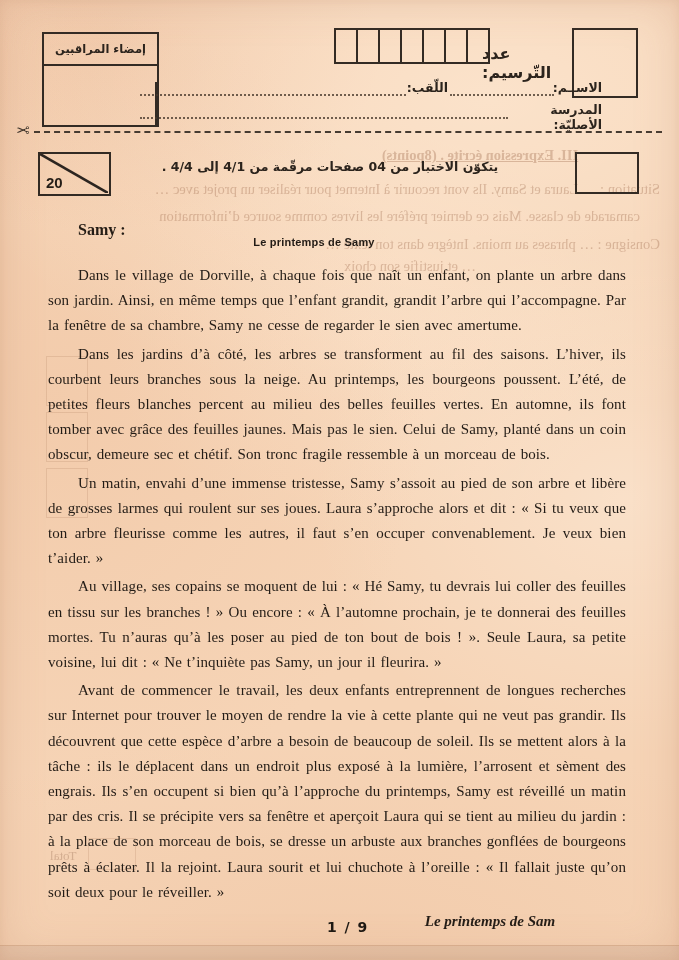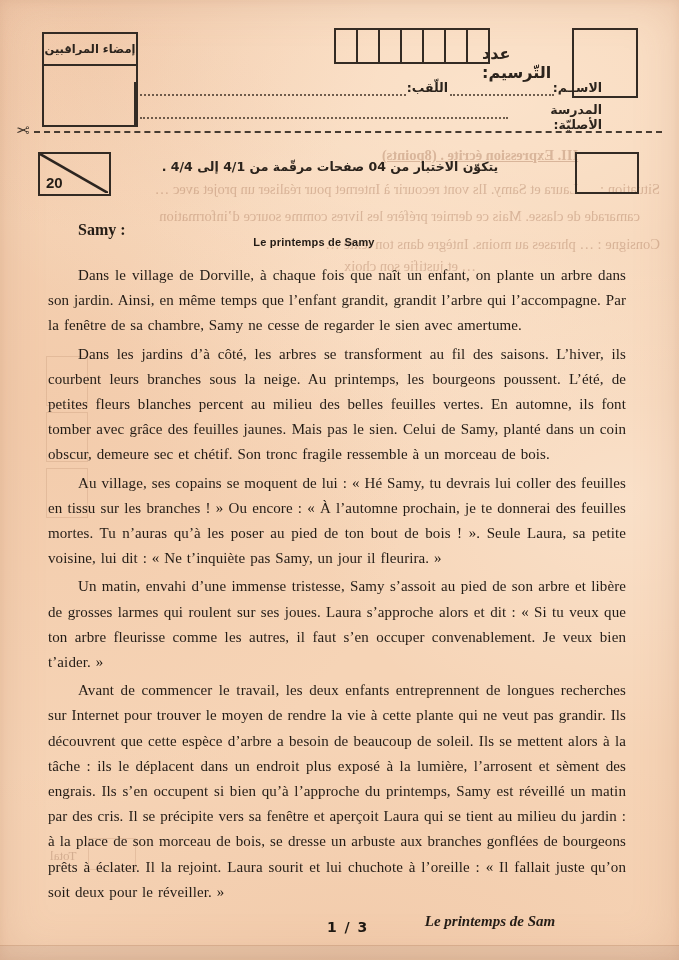--- a/index.html
+++ b/index.html
@@ -19,21 +19,21 @@
   }
   .sheet::after{
     content:"";position:absolute;inset:0;pointer-events:none;
     box-shadow:inset 0 0 46px rgba(176,116,80,.22), inset 0 0 8px rgba(176,116,80,.12);
   }
   .abs{position:absolute;}
   .bx{border:2px solid #332b24;background:transparent;box-sizing:border-box;}
 
   
   .ar{direction:rtl;font-family:"DejaVu Sans",sans-serif;font-weight:bold;color:#2c241d;}
-  .sup-box{left:42px;top:32px;width:96px;height:95px;display:flex;flex-direction:column;gap:16px;}
+  .sup-box{left:42px;top:32px;width:117px;height:95px;display:flex;flex-direction:column;gap:16px;}
   .sup-head{height:30px;border-bottom:2px solid #332b24;display:flex;align-items:center;justify-content:center;
             font-size:11.5px;}
   .sup-cells{flex:1;display:flex;}
   .sup-cell-l{width:46px;border-left:0;}
   .sup-cell-r{flex:1;border-right:2px solid #332b24;}
   .reg-square{left:572px;top:28px;width:66px;height:70px;}
   .reg-label{left:482px;top:44px;width:88px;font-size:16px;text-align:left;}
   .digit-grid{left:334px;top:28px;width:156px;height:36px;display:flex;}
   .digit-cell{flex:1;border-left:2px solid #332b24;box-sizing:border-box;}
   .digit-cell:first-child{border-left:0;}
@@ -140,25 +140,25 @@
   <div class="abs bx right-small-box"></div>
 
   <div class="abs ar exam-note">يتكوّن الاختبار من 04 صفحات مرقّمة من 4/1 إلى 4/4 .</div>
 
   <div class="abs texte-label">Samy :</div>
   <div class="abs doc-title">Le printemps de Samy</div>
 
   <div class="abs body-text">
     <p>Dans le village de Dorville, à chaque fois que naît un enfant, on plante un arbre dans son jardin. Ainsi, en même temps que l’enfant grandit, grandit l’arbre qui l’accompagne. Par la fenêtre de sa chambre, Samy ne cesse de regarder le sien avec amertume.</p>
     <p>Dans les jardins d’à côté, les arbres se transforment au fil des saisons. L’hiver, ils courbent leurs branches sous la neige. Au printemps, les bourgeons poussent. L’été, de petites fleurs blanches percent au milieu des belles feuilles vertes. En automne, ils font tomber avec grâce des feuilles jaunes. Mais pas le sien. Celui de Samy, planté dans un coin obscur, demeure sec et chétif. Son tronc fragile ressemble à un morceau de bois.</p>
+    <p>Un matin, envahi d’une immense tristesse, Samy s’assoit au pied de son arbre et libère de grosses larmes qui roulent sur ses joues. Laura s’approche alors et dit : « Si tu veux que ton arbre fleurisse comme les autres, il faut s’en occuper convenablement. Je veux bien t’aider. »</p>
     <p>Au village, ses copains se moquent de lui : « Hé Samy, tu devrais lui coller des feuilles en tissu sur les branches ! » Ou encore : « À l’automne prochain, je te donnerai des feuilles mortes. Tu n’auras qu’à les poser au pied de ton bout de bois ! ». Seule Laura, sa petite voisine, lui dit : « Ne t’inquiète pas Samy, un jour il fleurira. »</p>
-    <p>Un matin, envahi d’une immense tristesse, Samy s’assoit au pied de son arbre et libère de grosses larmes qui roulent sur ses joues. Laura s’approche alors et dit : « Si tu veux que ton arbre fleurisse comme les autres, il faut s’en occuper convenablement. Je veux bien t’aider. »</p>
     <p>Avant de commencer le travail, les deux enfants entreprennent de longues recherches sur Internet pour trouver le moyen de rendre la vie à cette plante qui ne veut pas grandir. Ils découvrent que cette espèce d’arbre a besoin de beaucoup de soleil. Ils se mettent alors à la tâche : ils le déplacent dans un endroit plus exposé à la lumière, l’arrosent et sèment des engrais. Ils s’en occupent si bien qu’à l’approche du printemps, Samy est réveillé un matin par des cris. Il se précipite vers sa fenêtre et aperçoit Laura qui se tient au milieu du jardin : à la place de son morceau de bois, se dresse un arbuste aux branches gonflées de bourgeons prêts à éclater. Il la rejoint. Laura sourit et lui chuchote à l’oreille : « Il fallait juste qu’on soit deux pour le réveiller. »</p>
     <div class="attribution">
       <div class="attr-2">Le printemps de Sam</div>
     </div>
   </div>
 
-  <div class="abs page-num">1 / 3</div>
+  <div class="abs page-num">1 / 9</div>
   <div class="abs crease-bottom"></div>
   <div class="abs bottom-shade"></div>
 
 </div>
 
 </body></html>

